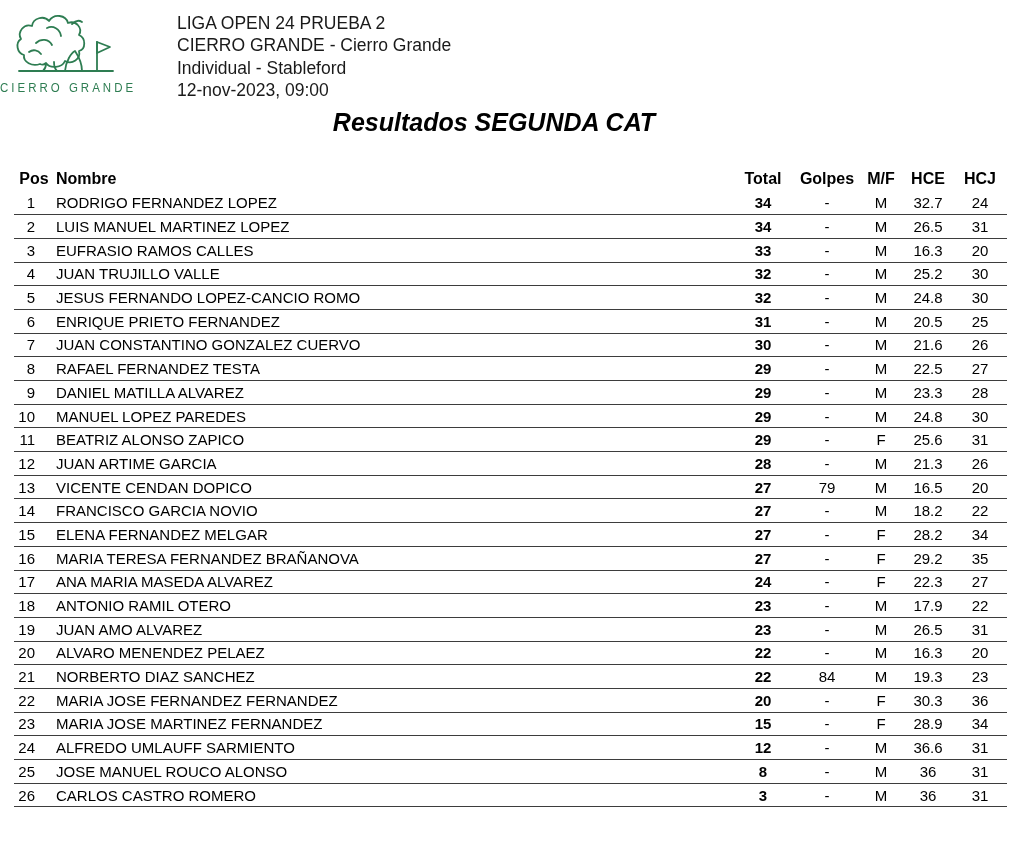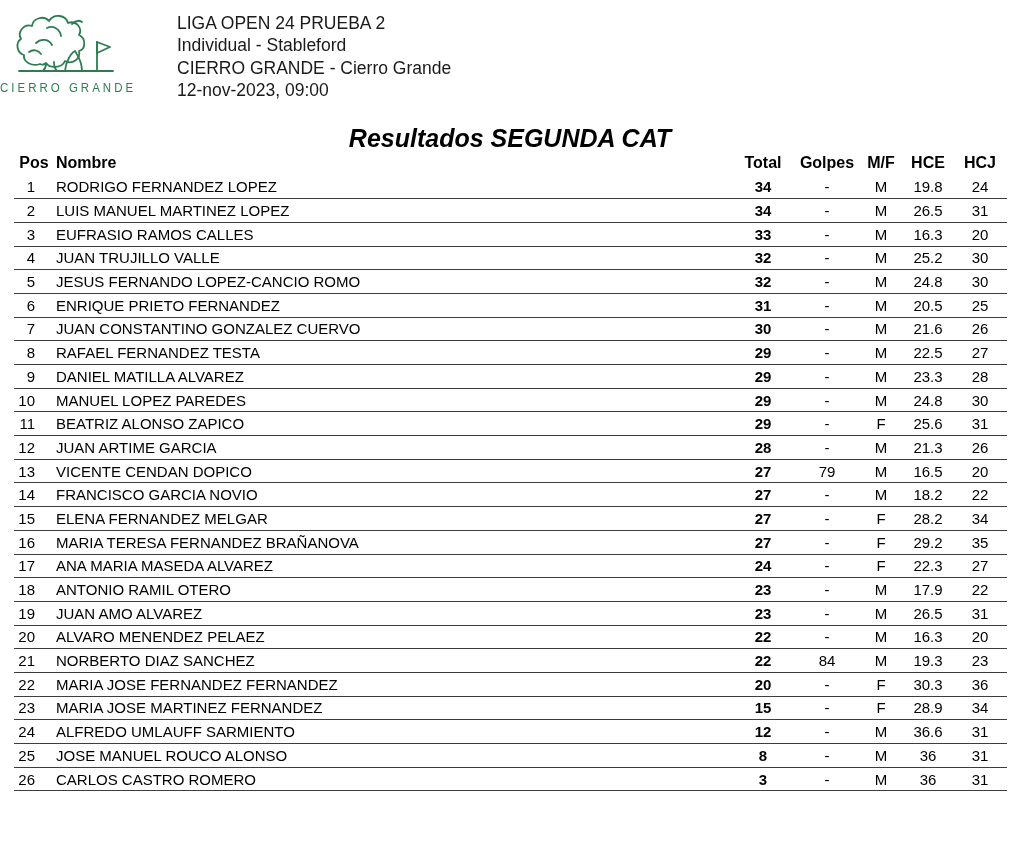--- a/index.html
+++ b/index.html
@@ -17,26 +17,26 @@
   .logo-text {
     margin-top: 3px; font-size: 11.5px; letter-spacing: 3px;
     white-space: nowrap; font-weight: 400; transform: scaleY(1.15);
   }
 
   
   .event-info { position: absolute; left: 177px; top: 12px; font-size: 17.5px; line-height: 22.3px; color: #1a1a1a; }
 
   
   .title {
-    position: absolute; left: 0; top: 108px; width: 988px; margin: 16px;
+    position: absolute; left: 0; top: 108px; width: 988px; margin: 0;
     text-align: center; font-size: 25px; font-weight: bold; font-style: italic; color: #000;
   }
 
   
-  .results { position: absolute; left: 14px; top: 151px; width: 993px; }
+  .results { position: absolute; left: 14px; top: 167px; width: 993px; }
   table { width: 993px; border-collapse: collapse; table-layout: fixed; }
   th {
     font-size: 16px; font-weight: bold; padding: 0; height: 24px;
     vertical-align: middle; text-align: center; white-space: nowrap;
   }
   td {
     font-size: 15px; padding: 0; height: 23.7px;
     border-bottom: 1px solid #3d3d3d; vertical-align: middle;
     text-align: center; white-space: nowrap; overflow: hidden;
   }
@@ -68,22 +68,22 @@
       <path d="M88 59 L88 30"></path>
       <path d="M88 30 L101 35 L88 41 Z"></path>
 
       <path d="M10 59 L104 59"></path>
     </svg>
     <div class="logo-text">CIERRO GRANDE</div>
   </div>
 
   <div class="event-info">
     <div>LIGA OPEN 24 PRUEBA 2</div>
+    <div>CIERRO GRANDE - Cierro Grande</div>
     <div>Individual - Stableford</div>
-    <div>CIERRO GRANDE - Cierro Grande</div>
     <div>12-nov-2023, 09:00</div>
   </div>
 
   <h1 class="title">Resultados SEGUNDA CAT</h1>
 
   <div class="results">
     <table>
       <colgroup>
         <col style="width:40px">
           <col style="width:677px">
@@ -105,21 +105,21 @@
         </tr>
       </thead>
       <tbody>
 
           <tr>
             <td class="c-pos">1</td>
             <td class="c-nombre">RODRIGO FERNANDEZ LOPEZ</td>
             <td class="c-total">34</td>
             <td class="c-golpes">-</td>
             <td class="c-mf">M</td>
-            <td class="c-hce">19.8</td>
+            <td class="c-hce">32.7</td>
             <td class="c-hcj">24</td>
           </tr>
 
           <tr>
             <td class="c-pos">2</td>
             <td class="c-nombre">LUIS MANUEL MARTINEZ LOPEZ</td>
             <td class="c-total">34</td>
             <td class="c-golpes">-</td>
             <td class="c-mf">M</td>
             <td class="c-hce">26.5</td>

